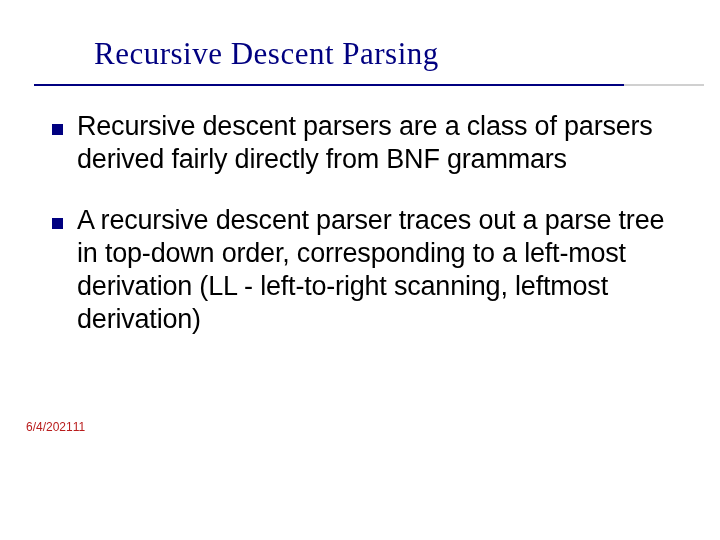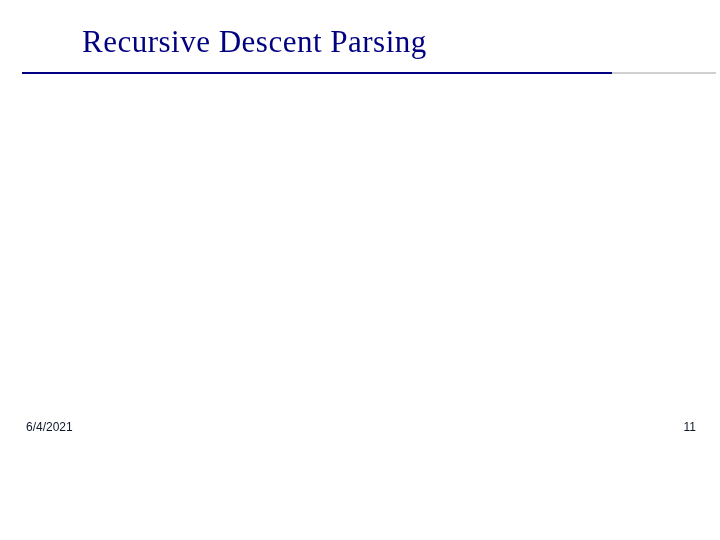--- a/index.html
+++ b/index.html
@@ -6,21 +6,21 @@
   html, body { width: 720px; height: 540px; overflow: hidden; }
   body {
     font-family: Verdana, Geneva, sans-serif;
     background: #ffffff;
     position: relative;
   }
   .slide {
     width: 720px;
     height: 448px;
     position: relative;
-    padding: 4px;
+    padding: 16px;
   }
   .title-area {
     padding: 20px 40px 8px 78px;
   }
   .slide-title {
     font-family: "Times New Roman", Times, serif;
     font-size: 31px;
     font-weight: 400;
     color: #000080;
     letter-spacing: 0.5px;
@@ -64,46 +64,53 @@
     font-size: 27px;
     line-height: 1.22;
     color: #000000;
     font-weight: 400;
     letter-spacing: -0.2px;
   }
   .footer {
     position: absolute;
     bottom: 14px;
     left: 0;
-    right: 0;
+    right: 15px;
     padding: 0 24px 0 26px;
     display: flex;
-    justify-content: space-between;
     font-family: Arial, sans-serif;
     font-size: 12px;
-    color: #0f172a;
+    color: #b91c1c;
   }
 </style>
 </head>
 <body>
 
 <div class="slide">
 
   <div class="title-area">
     <h1 class="slide-title">Recursive Descent Parsing</h1>
   </div>
 
   <div class="divider">
     <div class="divider-long"></div>
     <div class="divider-short"></div>
   </div>
 
   <div class="content">
 
+    <div class="bullet-item">
+      <div class="bullet-icon"></div>
+      <div class="bullet-text">Recursive descent parsers are a class of parsers derived fairly directly from BNF grammars</div>
+    </div>
 
+    <div class="bullet-item">
+      <div class="bullet-icon"></div>
+      <div class="bullet-text">A recursive descent parser traces out a parse tree in top-down order, corresponding to a left-most derivation (LL - left-to-right scanning, leftmost derivation)</div>
+    </div>
 
   </div>
 
   <div class="footer">
     <span>6/4/2021</span>
     <span>11</span>
   </div>
 
 </div>
 

